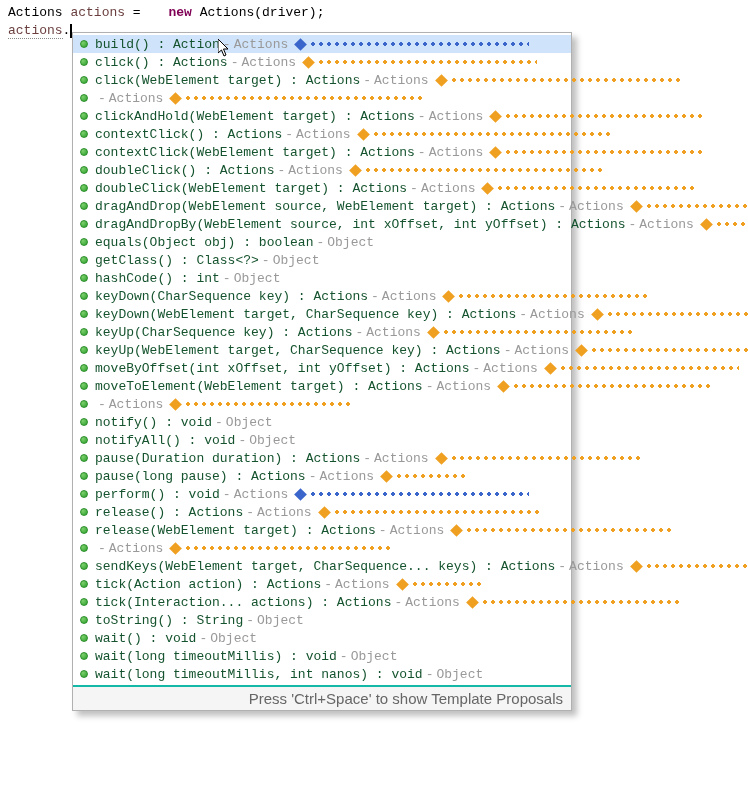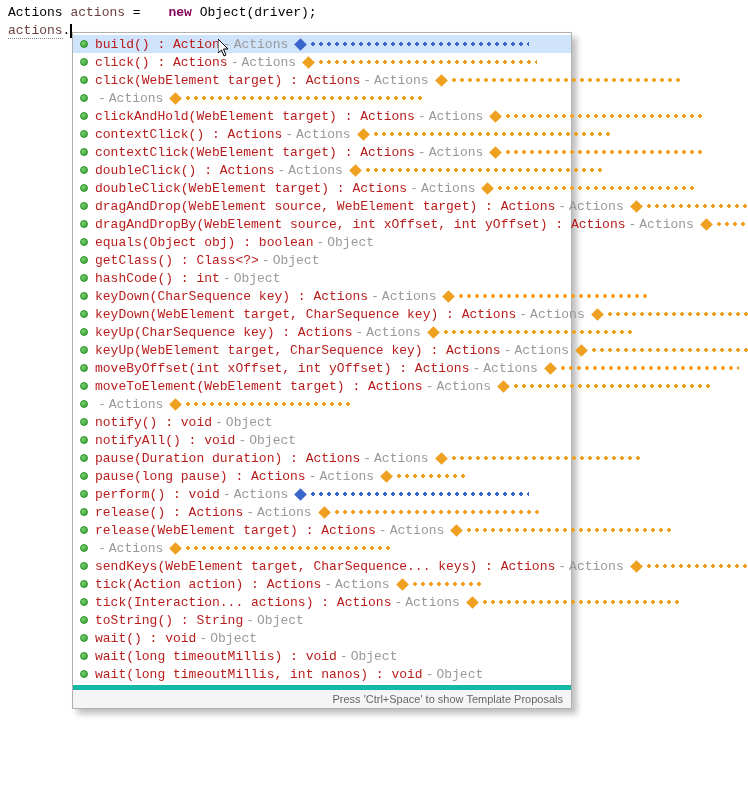--- a/index.html
+++ b/index.html
@@ -64,21 +64,21 @@
     justify-content: center;
     margin-right: 4px;
   }
   .dot {
     width: 8px;
     height: 8px;
     border-radius: 50%;
     background: radial-gradient(circle at 30% 30%, #7ed06e, #2b9f2b);
     border: 1px solid #2b8f2b;
   }
-  .sig { color: #b91c1c; }
+  .sig { color: #14532d; }
   .origin { color: #999999; }
   .dash { color: #999999; padding: 0 3px; }
   .diamonds {
     display: inline-flex;
     align-items: center;
     margin-left: 8px;
     gap: 4px;
     position: relative;
     z-index: 0;
   }
@@ -95,42 +95,42 @@
   }
   .dotline.blue {
     background-image: radial-gradient(circle, #3a66cc 2px, transparent 2px);
   }
   .dotline.orange {
     background-image: radial-gradient(circle, #f0a020 2px, transparent 2px);
   }
   .diamond-lead.blue { background: #3a66cc; }
   .diamond-lead.orange { background: #f0a020; }
   .popup-footer {
-    border-top: 5px solid #14b8a6;
+    border-top: 2px solid #14b8a6;
     background: #f5f5f5;
     text-align: right;
     font-family: Tahoma, Arial, sans-serif;
-    font-size: 11px;
+    font-size: 15px;
     color: #666;
     padding: 3px 8px;
   }
   .cursor-pointer {
     position: absolute;
     left: 145px;
     top: 6px;
     width: 12px;
     height: 18px;
     pointer-events: none;
   }
 </style>
 </head>
 <body>
 
 <div class="editor-area">
-  <div class="code-line"><span class="kw-type">Actions</span> <span class="kw-var">actions</span><span> = </span><span class="kw-new">new</span><span> Object(driver);</span></div>
+  <div class="code-line"><span class="kw-type">Actions</span> <span class="kw-var">actions</span><span> = </span><span class="kw-new">new</span><span> Actions(driver);</span></div>
   <div class="code-line"><span class="highlight-var">actions</span><span>.</span><span class="cursor"></span></div>
 </div>
 
 <div class="popup">
   <div class="list" id="list">
       <div class="row selected">
         <span class="bullet-icon">
           <span class="dot"></span>
         </span>
         <span class="sig">build() : Action</span>

